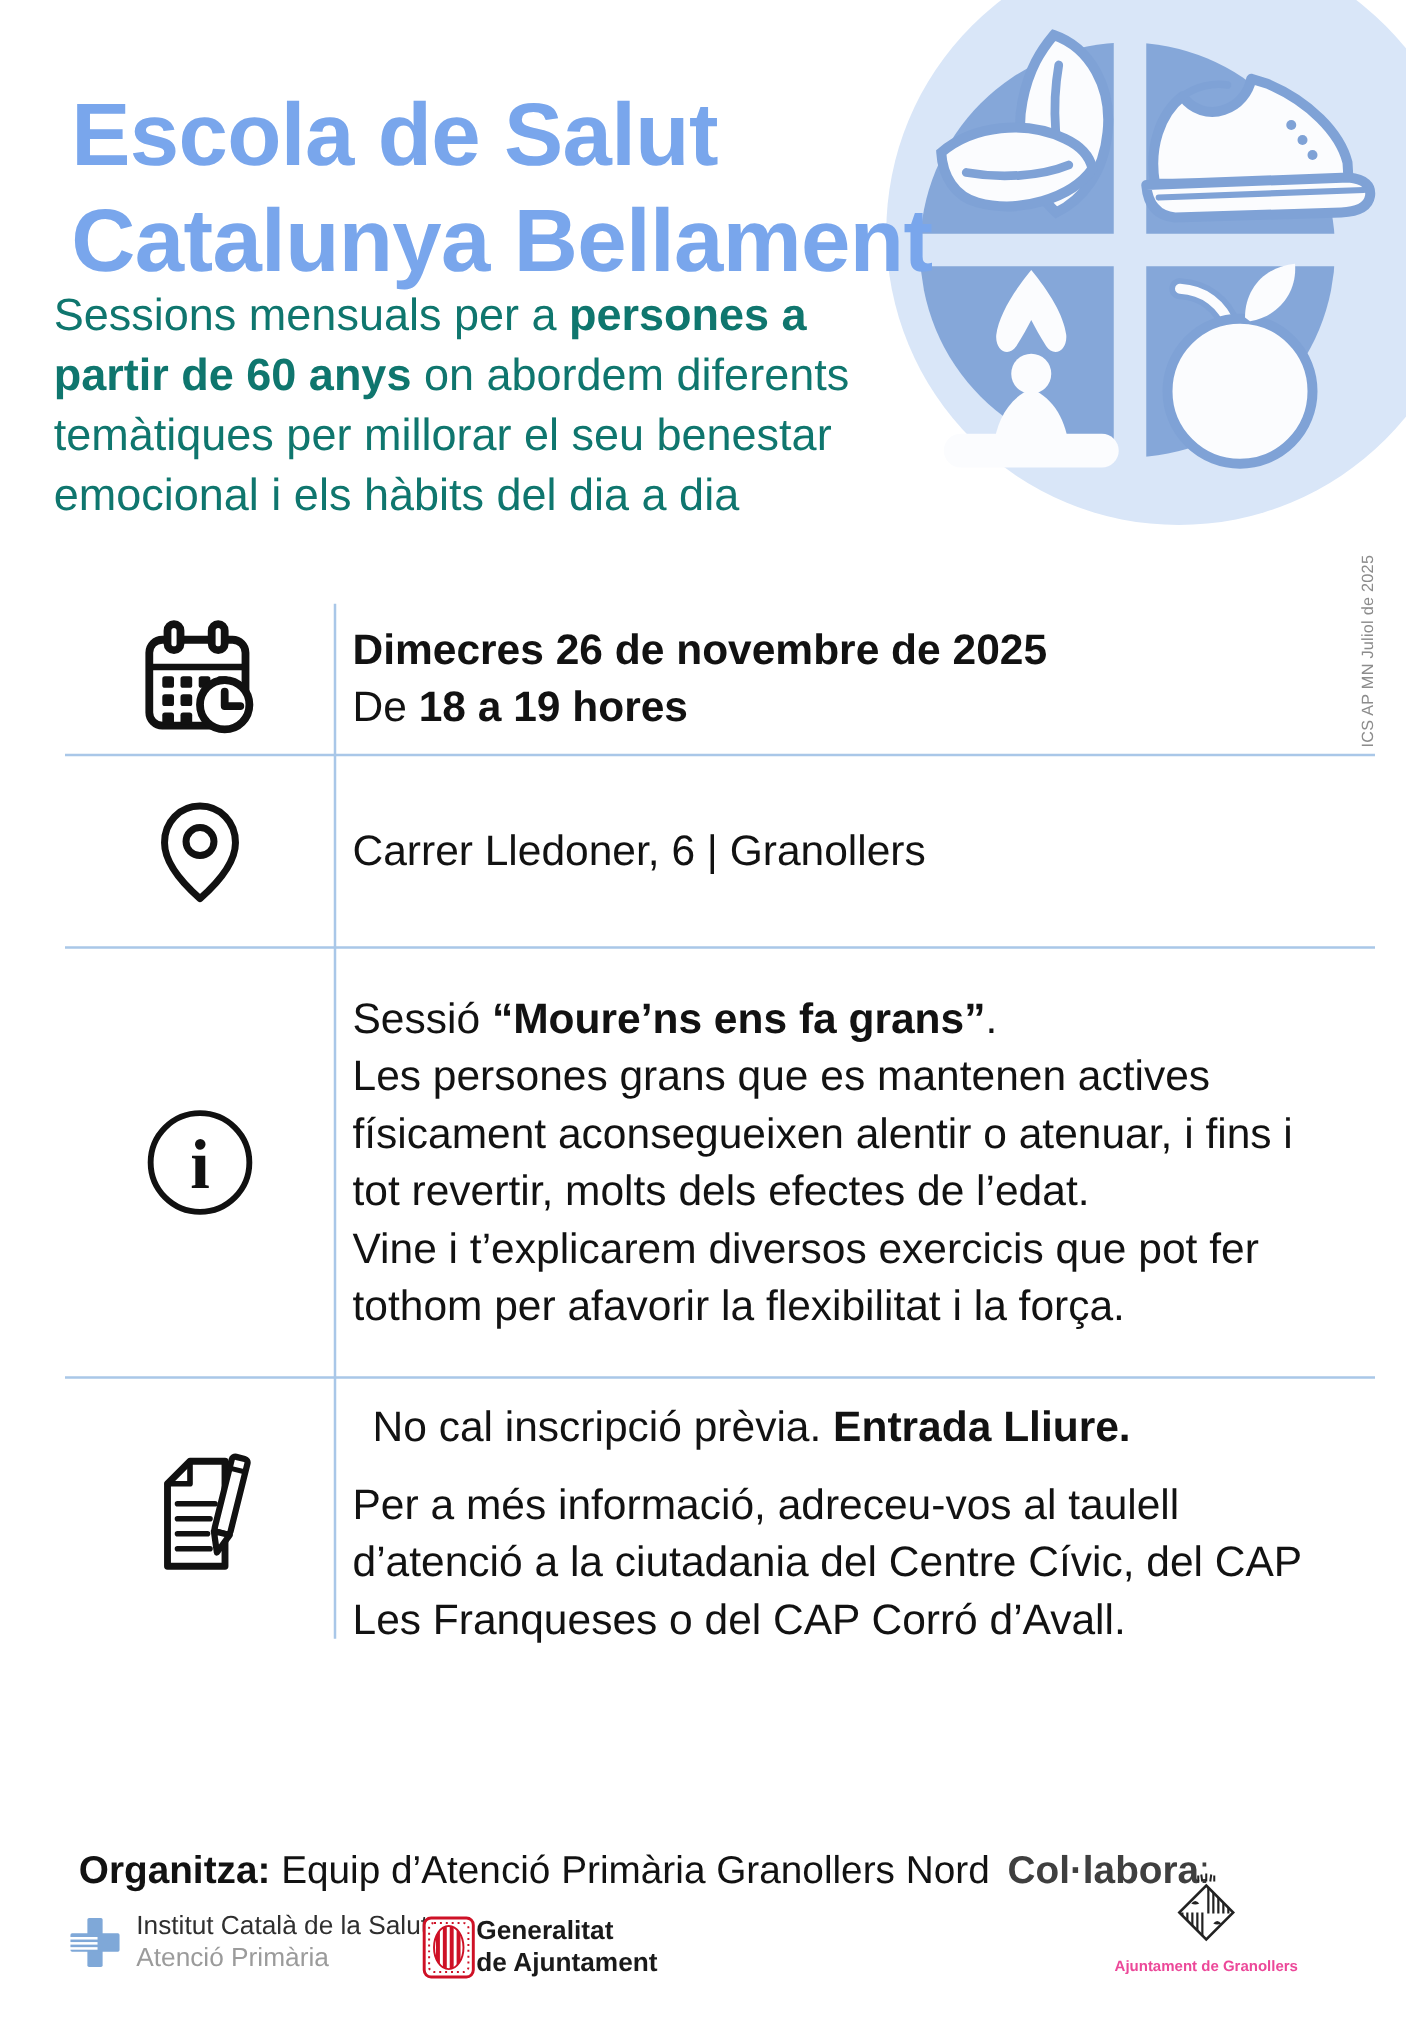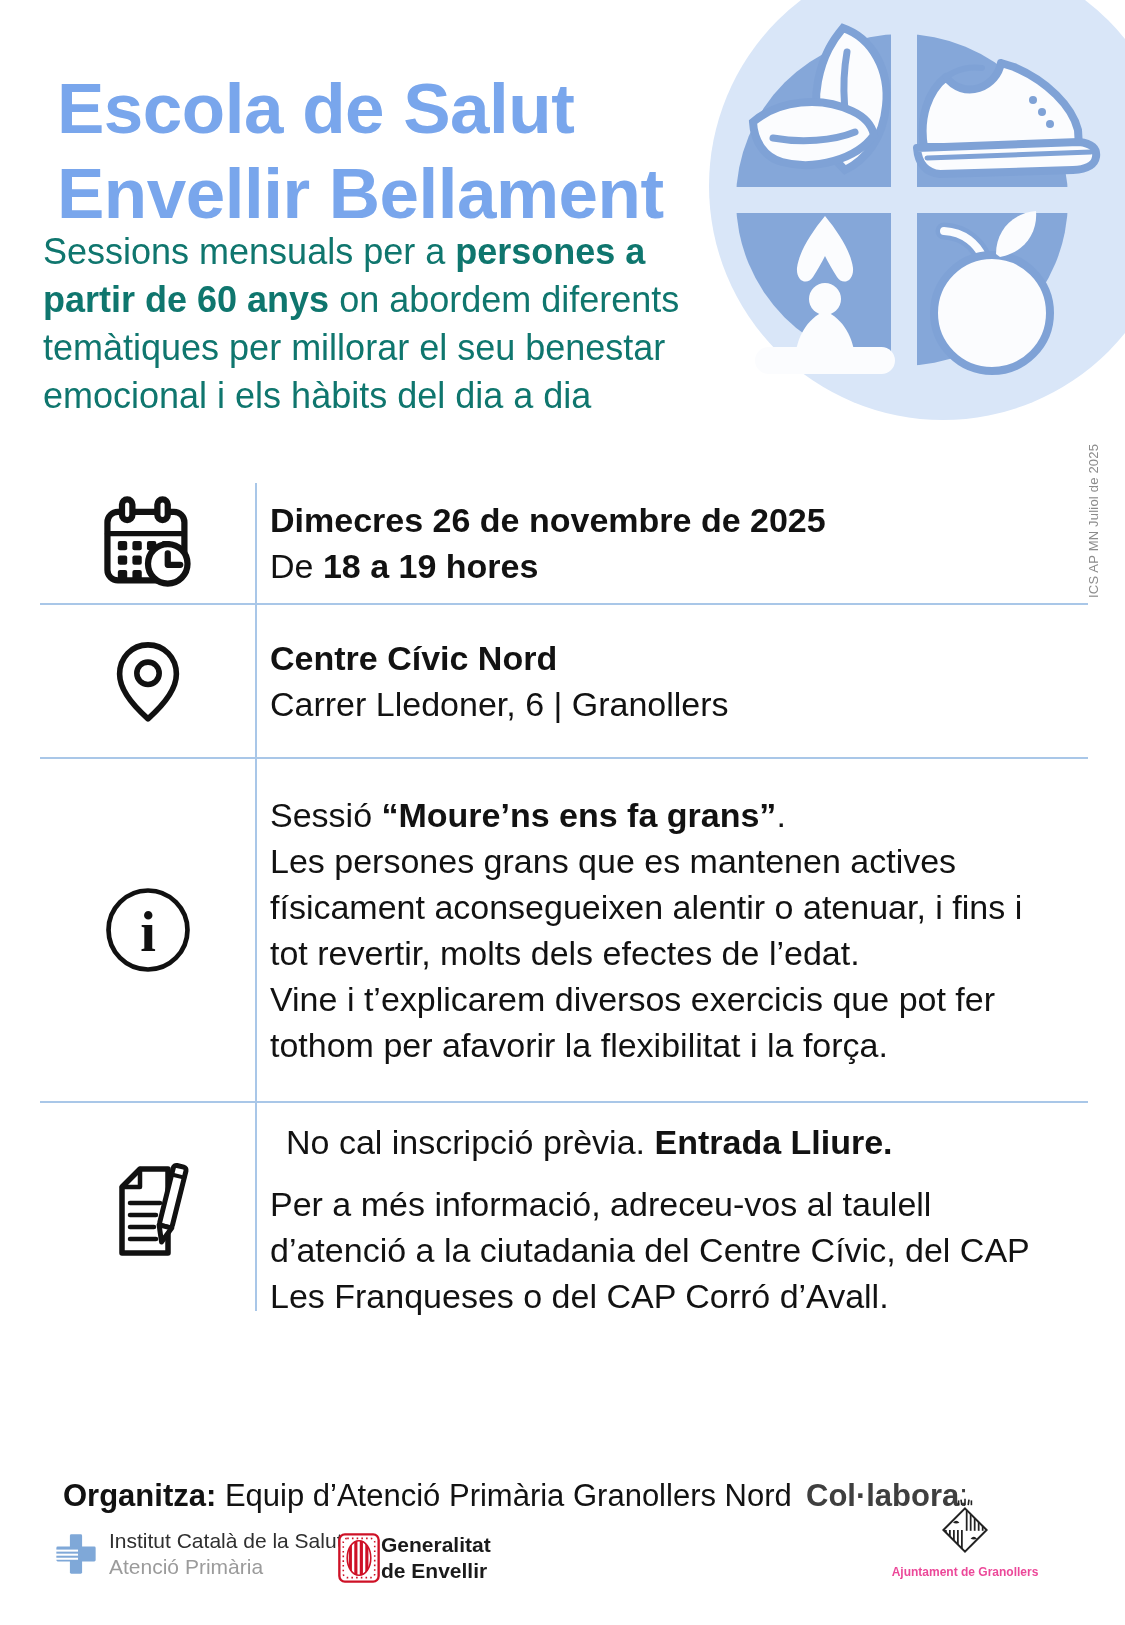--- a/index.html
+++ b/index.html
@@ -18,21 +18,21 @@
     position:absolute;left:43px;top:228px;width:700px;
     font-size:36px;line-height:48px;color:#0f766e;
   }
   .subtitle .line{white-space:nowrap;}
   .side-note{
     position:absolute;left:1086px;top:438px;height:160px;width:22px;
     writing-mode:vertical-rl;transform:rotate(180deg);
     font-size:13px;color:#8c8c8c;letter-spacing:0.2px;text-align:left;
   }
   
-  .info-table{position:absolute;left:40px;top:483px;width:1048px;}
+  .info-table{position:absolute;left:52px;top:483px;width:1048px;}
   .vline{position:absolute;left:215px;top:0;bottom:0;width:2px;background:#A9C7E8;}
   .row{display:grid;grid-template-columns:215px 1fr;}
   .row + .row{border-top:2px solid #A9C7E8;}
   .icon-cell{display:flex;align-items:center;justify-content:center;}
   .text-cell{
     display:flex;flex-direction:column;justify-content:center;
     padding-left:15px;padding-right:30px;
     font-size:34px;line-height:46px;color:#121212;
   }
   .para{margin:0;}
@@ -87,21 +87,21 @@
     <g>
       <path d="M290 262 C283 243 268 232 249 231" fill="none" stroke="#7FA2D6" stroke-width="17" stroke-linecap="round"></path>
       <path d="M290 262 C283 243 268 232 249 231" fill="none" stroke="#FBFCFE" stroke-width="8" stroke-linecap="round"></path>
       <circle cx="297" cy="313" r="58" fill="#FBFCFE" stroke="#7FA2D6" stroke-width="8"></circle>
       <path d="M301 254 C301 230 318 213 341 211 C343 234 328 253 305 257 Z" fill="#FBFCFE"></path>
     </g>
   </svg>
 
   <div class="title">
     <div>Escola de Salut</div>
-    <div>Envellir Bellament</div>
+    <div>Catalunya Bellament</div>
   </div>
 
   <div class="subtitle">
     <div class="line"><span>Sessions mensuals per a </span><span class="b">persones a</span></div>
     <div class="line"><span class="b">partir de 60 anys</span><span> on abordem diferents</span></div>
     <div class="line">temàtiques per millorar el seu benestar</div>
     <div class="line">emocional i els hàbits del dia a dia</div>
   </div>
 
   <div class="side-note">ICS AP MN Juliol de 2025</div>
@@ -137,21 +137,20 @@
     </div>
 
     <div class="row" style="height:152px">
       <div class="icon-cell">
         <svg width="86" height="100" viewBox="0 0 100 100" fill="none" stroke="#111" stroke-width="6.5" stroke-linecap="round" stroke-linejoin="round">
           <path d="M50 8 C31 8 17 23 17 42 C17 61 33 79 50 94 C67 79 83 61 83 42 C83 23 69 8 50 8 Z"></path>
           <circle cx="50" cy="41" r="13"></circle>
         </svg>
       </div>
       <div class="text-cell">
-        <div class="para b">Centre Cívic Nord</div>
         <div class="para" style="margin-top:0">Carrer Lledoner, 6 | Granollers</div>
       </div>
     </div>
 
     <div class="row" style="height:342px">
       <div class="icon-cell">
         <svg width="94" height="94" viewBox="0 0 100 100">
           <circle cx="50" cy="50" r="42" fill="none" stroke="#111" stroke-width="5"></circle>
           <text x="50" y="72" text-anchor="middle" font-family="'Liberation Serif',serif" font-size="60" font-weight="bold" fill="#111">i</text>
         </svg>
@@ -221,21 +220,21 @@
       <ellipse cx="28" cy="33" rx="15" ry="22" fill="#fff" stroke="#CE1126" stroke-width="2"></ellipse>
       <g clip-path="url(#gc)" fill="#CE1126">
         <rect x="15" y="10" width="4" height="46"></rect>
         <rect x="22" y="10" width="4" height="46"></rect>
         <rect x="29" y="10" width="4" height="46"></rect>
         <rect x="36" y="10" width="4" height="46"></rect>
       </g>
     </svg>
     <div class="gencat-text">
       <div>Generalitat</div>
-      <div>de Envellir</div>
+      <div>de Ajuntament</div>
     </div>
   </div>
 
   <div class="ajuntament">
     <svg width="62" height="64" viewBox="0 0 70 80">
       <g stroke="#222" stroke-width="2">
         <line x1="27" y1="14" x2="27" y2="8"></line>
         <line x1="31" y1="14" x2="30" y2="7"></line>
         <line x1="35" y1="14" x2="35" y2="6"></line>
         <line x1="39" y1="14" x2="40" y2="7"></line>

